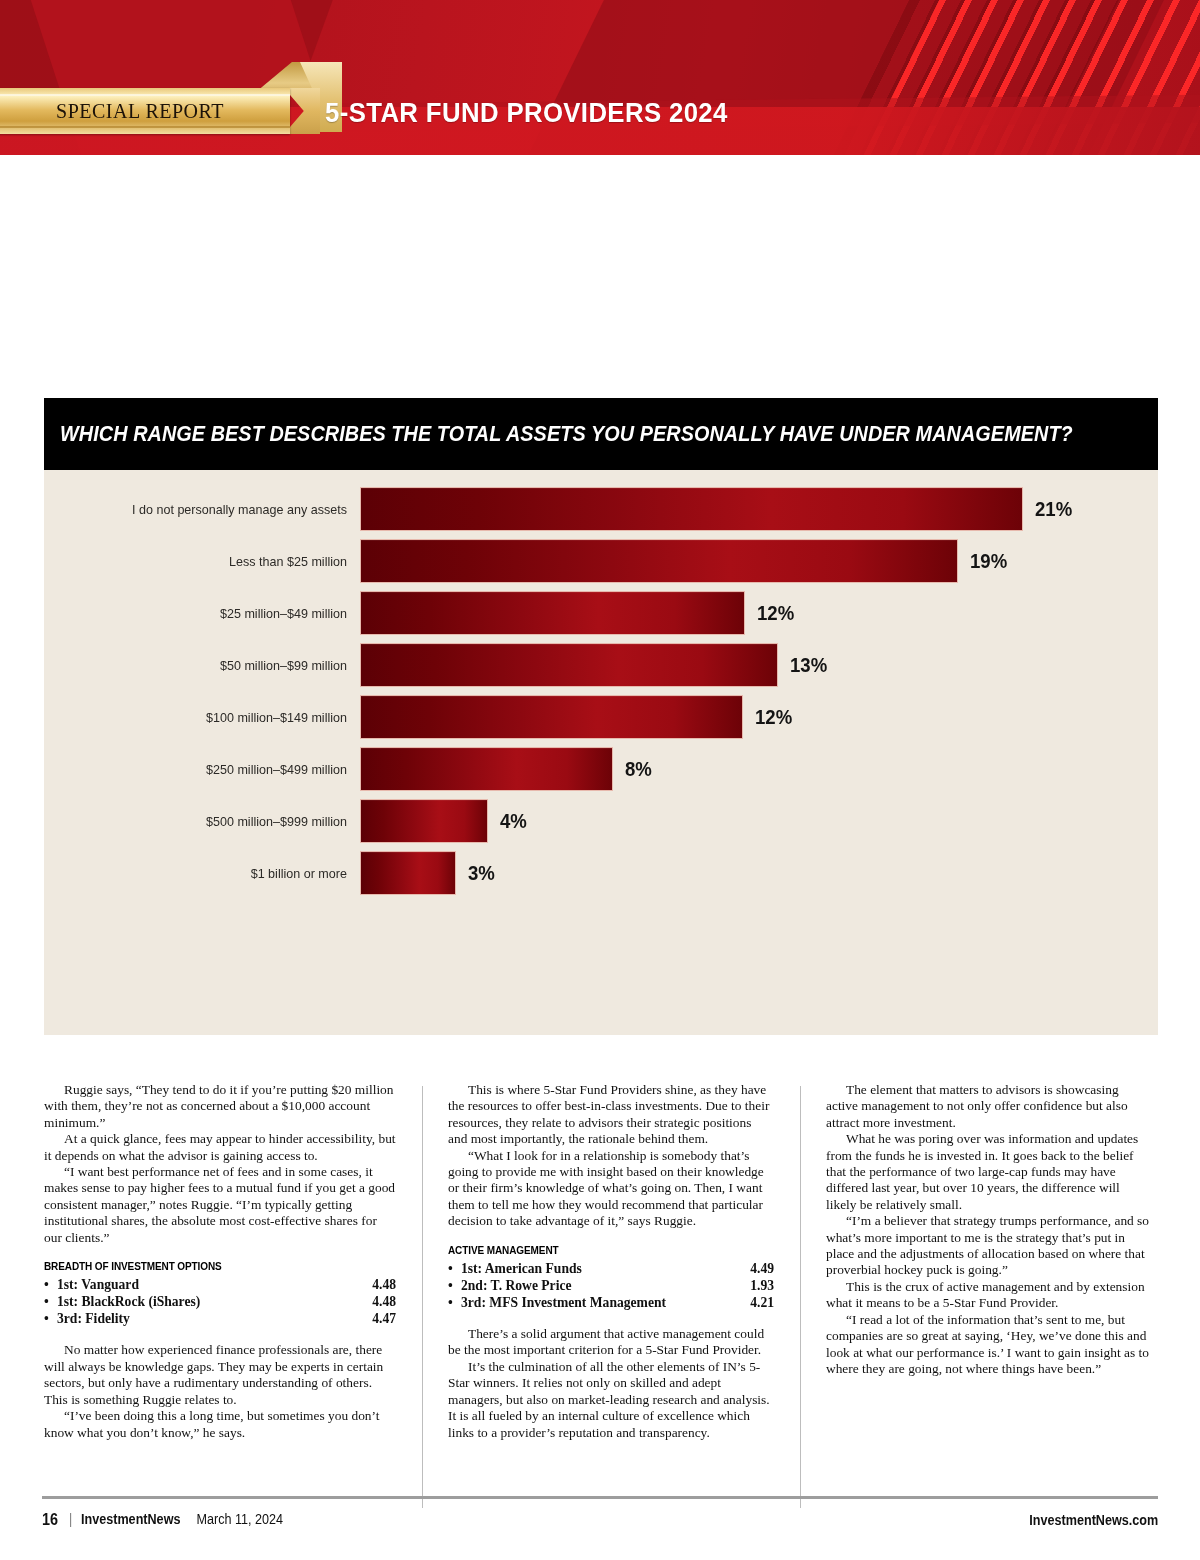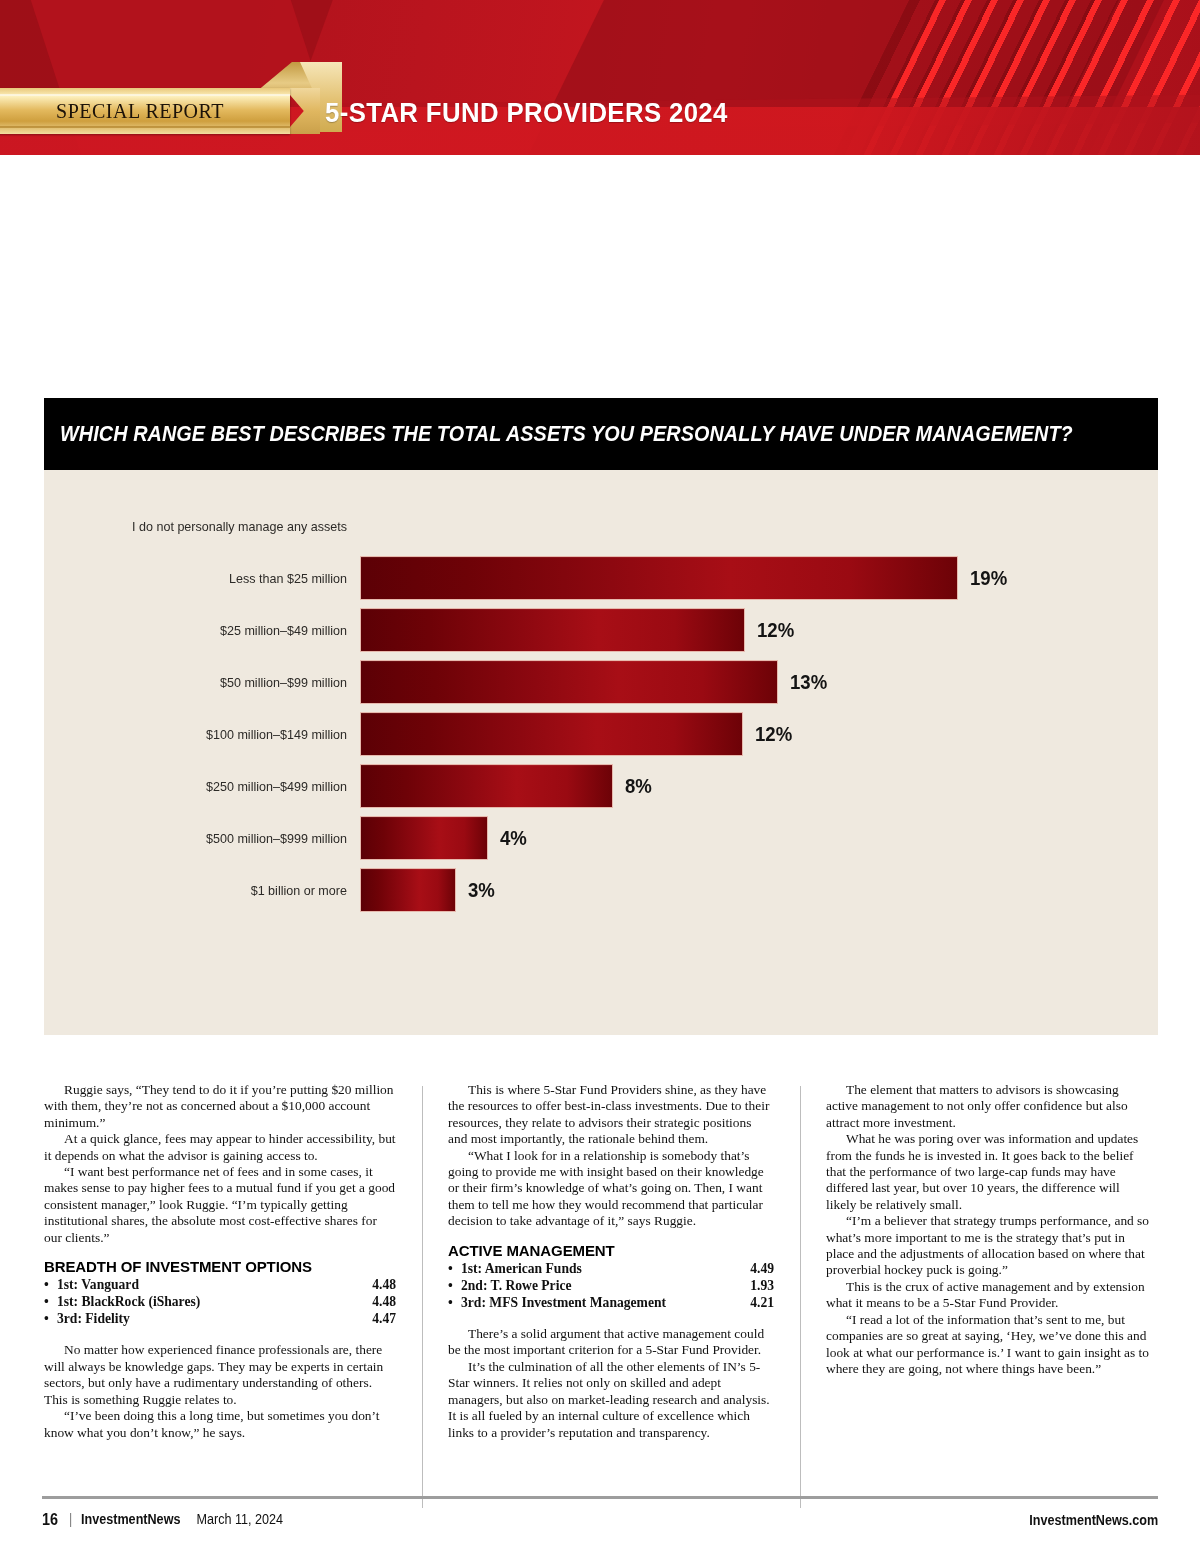--- a/index.html
+++ b/index.html
@@ -114,21 +114,21 @@
     font-family:"Liberation Sans", sans-serif;
     font-weight:bold; font-size:22px; color:#ffffff;
     letter-spacing:.1px;
     transform:scaleX(.90); transform-origin:left center;
     white-space:nowrap;
   }
   .chart-body{
     width:100%; height:565px; background:#efe9df;
     position:relative;
   }
-  .rows{ position:absolute; left:0; top:30px; width:100%; }
+  .rows{ position:absolute; left:0; top:13px; width:100%; }
   .row{
     height:52px; margin-bottom:0; display:flex; align-items:center;
     position:relative;
   }
   .row + .row { margin-top:0; }
   .row-label{
     width:316px; text-align:right; padding-right:14px;
     font-family:"Liberation Sans", sans-serif;
     font-size:13.5px; color:#2c2a27; white-space:nowrap;
     transform:scaleX(.93); transform-origin:right center;
@@ -161,21 +161,21 @@
   }
   .col.mid{ margin-left:26px; padding-left:26px; }
   .col.right{ margin-left:26px; padding-left:26px; }
   .col.mid::before, .col.right::before{
     content:""; position:absolute; left:0; top:4px; bottom:14px; width:1px;
     background:#bdbdbd;
   }
   .col p{ text-indent:20px; margin:0; }
   .sub-head{
     font-family:"Liberation Sans", sans-serif;
-    font-weight:bold; font-size:15px; color:#000;
+    font-weight:bold; font-size:10px; color:#000;
     margin-top:13px; margin-bottom:1px; text-indent:0;
     letter-spacing:-.1px;
   }
   ul.ranks{ list-style:none; margin:0 0 2px 0; padding:0; }
   ul.ranks li{
     font-family:"Liberation Serif", serif;
     font-weight:bold; font-size:13.6px; line-height:17px;
     display:flex; align-items:baseline;
   }
   ul.ranks li .bullet{ width:13px; flex:0 0 13px; }
@@ -226,20 +226,24 @@
 </div>
 
 <div class="chart-panel">
   <div class="chart-head">
     <div class="chart-head-title">WHICH RANGE BEST DESCRIBES THE TOTAL ASSETS YOU PERSONALLY HAVE UNDER MANAGEMENT?</div>
   </div>
   <div class="chart-body">
     <div class="rows" id="bar-rows">
         <div class="row">
           <div class="row-label">I do not personally manage any assets</div>
+          <div class="bar-wrap">
+            <div class="bar" style="width: 663px;"></div>
+            <div class="bar-value">21%</div>
+          </div>
         </div>
         <div class="row">
           <div class="row-label">Less than $25 million</div>
           <div class="bar-wrap">
             <div class="bar" style="width: 598px;"></div>
             <div class="bar-value">19%</div>
           </div>
         </div>
         <div class="row">
           <div class="row-label">$25 million–$49 million</div>
@@ -284,21 +288,21 @@
           </div>
         </div>
       </div>
   </div>
 </div>
 
 <div class="cols">
   <div class="col left" id="col-0">
       <p>Ruggie says, “They tend to do it if you’re putting $20 million with them, they’re not as concerned about a $10,000 account minimum.”</p>
       <p>At a quick glance, fees may appear to hinder accessibility, but it depends on what the advisor is gaining access to.</p>
-      <p>“I want best performance net of fees and in some cases, it makes sense to pay higher fees to a mutual fund if you get a good consistent manager,” look Ruggie. “I’m typically getting institutional shares, the absolute most cost-effective shares for our clients.”</p>
+      <p>“I want best performance net of fees and in some cases, it makes sense to pay higher fees to a mutual fund if you get a good consistent manager,” notes Ruggie. “I’m typically getting institutional shares, the absolute most cost-effective shares for our clients.”</p>
       <div class="sub-head">BREADTH OF INVESTMENT OPTIONS</div>
       <ul class="ranks">
         <li>
           <span class="bullet">•</span>
           <span class="who">1st:  Vanguard</span>
           <span class="score">4.48</span>
         </li>
         <li>
           <span class="bullet">•</span>
           <span class="who">1st: BlackRock (iShares)</span>

